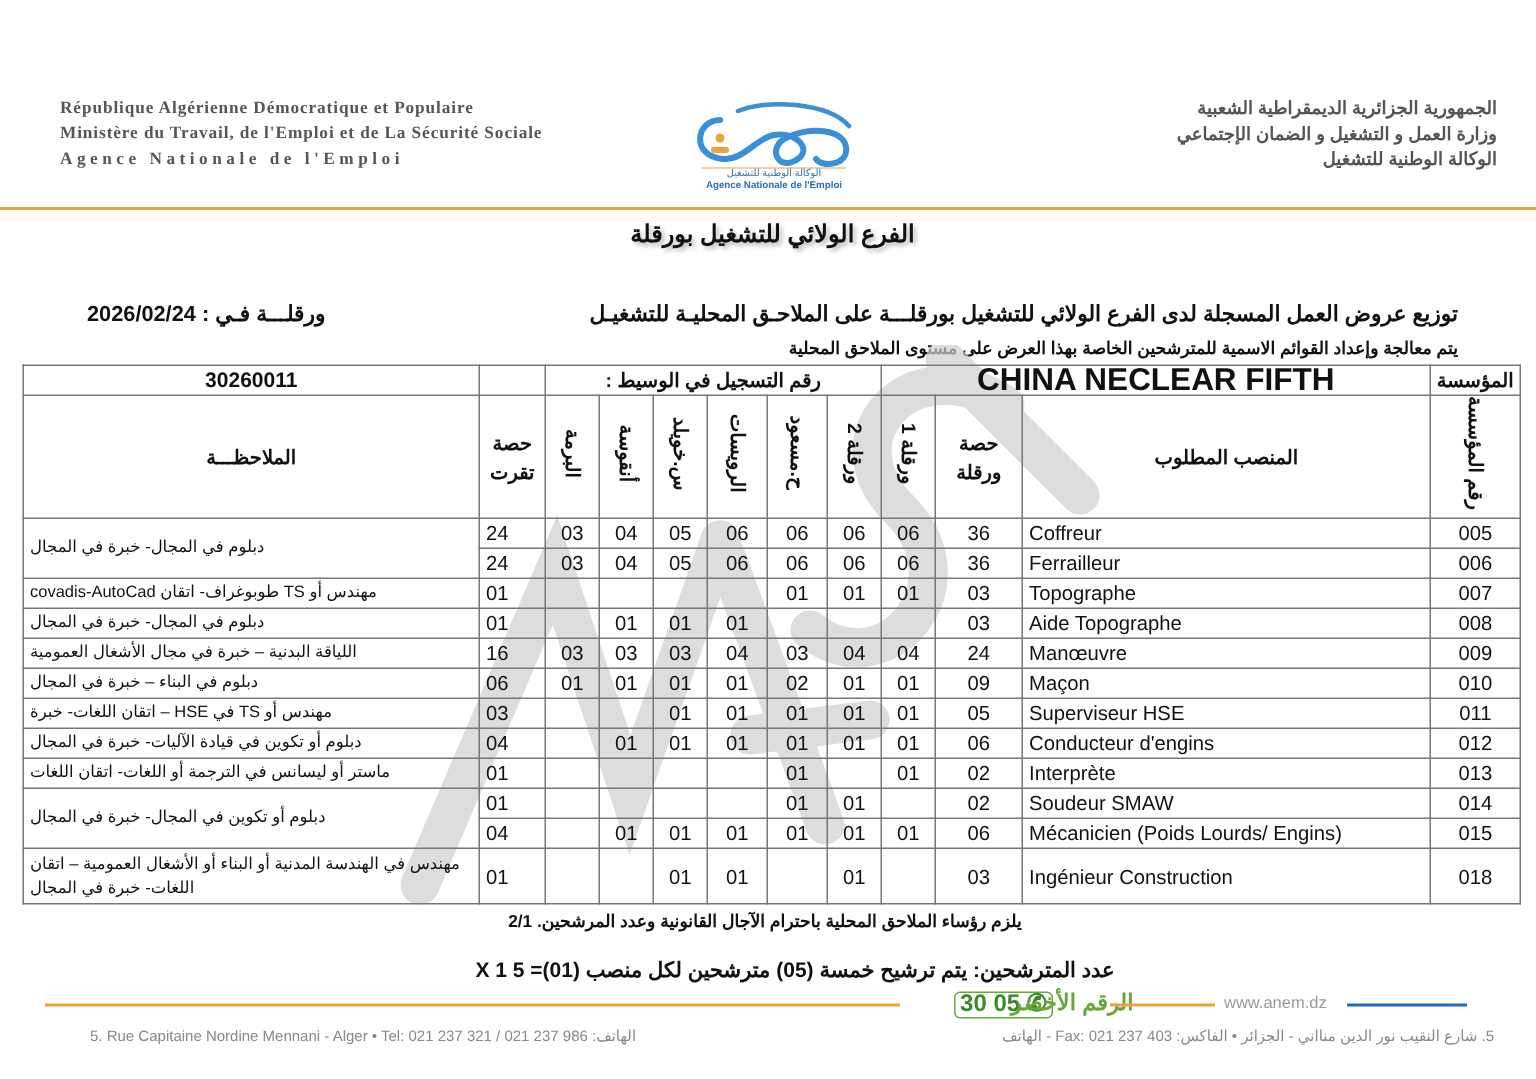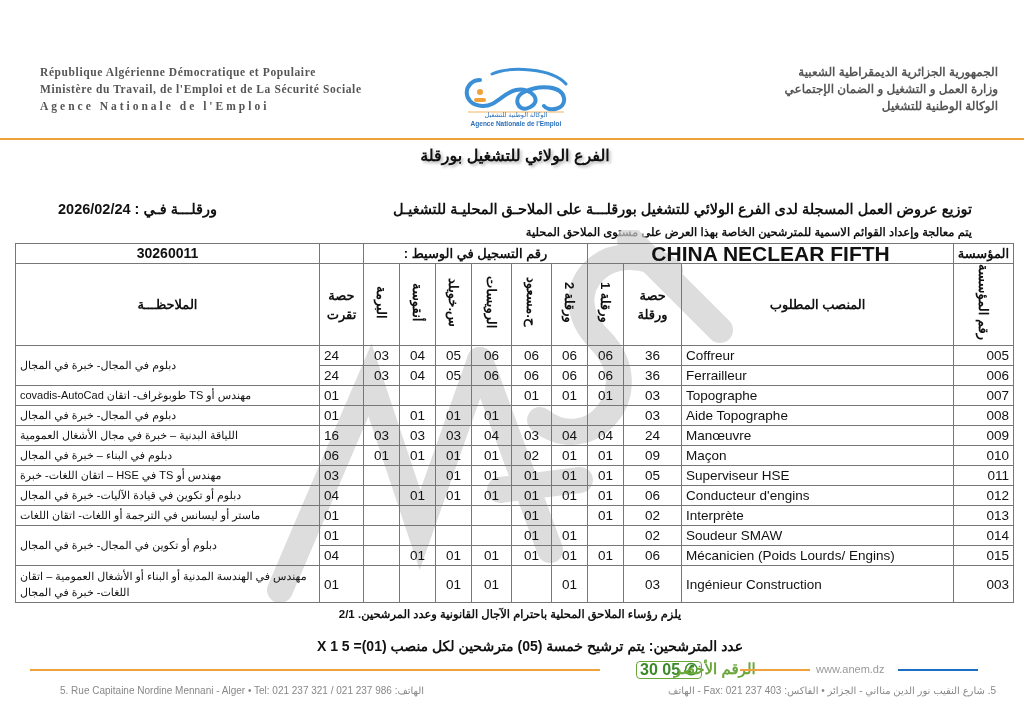--- a/index.html
+++ b/index.html
@@ -15,21 +15,21 @@
   .dist-title { position:absolute; right:52px; top:201px; font-size:14.5px; font-weight:bold; direction:rtl; }
   .date-line { position:absolute; left:58px; top:201px; font-size:14.5px; font-weight:bold; direction:rtl; }
   .sub-line { position:absolute; right:52px; top:225px; font-size:11.5px; font-weight:bold; direction:rtl; }
   table.main { position:absolute; left:15px; top:243px; width:998px; border-collapse:collapse; table-layout:fixed; font-size:13.5px; }
   table.main td { border:1px solid #777; padding:0 4px; height:19px; line-height:19px; }
   table.main .num { text-align:center; }
   .hdr2 td { height:76px; text-align:center; font-weight:bold; font-size:13px; }
   .vtxt { writing-mode:vertical-rl; display:inline-block; font-weight:bold; font-size:13px; white-space:nowrap; }
   .note { direction:rtl; text-align:left; font-size:11px; }
   .job { text-align:left; }
-  .id { text-align:right; }
+  .id { text-align:center; }
   .footnote1 { position:absolute; left:250px; top:607px; width:520px; direction:rtl; text-align:center; font-size:11.5px; font-weight:bold; }
   .footnote2 { position:absolute; left:250px; top:638px; width:560px; direction:rtl; text-align:center; font-size:14px; font-weight:bold; }
   .foot-line-o1 { position:absolute; left:30px; top:669px; width:570px; height:2px; background:#f0a23a; }
   .foot-line-o2 { position:absolute; left:740px; top:669px; width:70px; height:2px; background:#f0a23a; }
   .foot-line-b { position:absolute; left:898px; top:669px; width:80px; height:2px; background:#1a6fc4; }
   .green-box { position:absolute; left:636px; top:661px; width:64px; height:16px; border:1.5px solid #6aa63a; border-radius:4px; color:#3a8a2a; font-weight:bold; font-size:16px; text-align:center; line-height:16px; }
   .green-label { position:absolute; left:674px; top:661px; color:#6aa63a; font-size:15px; font-weight:bold; direction:rtl; line-height:16px; }
   .web { position:absolute; left:816px; top:661px; color:#999; font-size:11px; line-height:16px; }
   .addr-fr { position:absolute; left:32px; top:685px; color:#888; font-size:10px;margin-left:28px; }
   .addr-ar { position:absolute; right:28px; top:685px; color:#888; font-size:10px; direction:rtl; }
@@ -275,21 +275,21 @@
         <td class="num" style="text-align: left; height: 36px;">01</td>
         <td class="num" style="height: 36px;"></td>
         <td class="num" style="height: 36px;"></td>
         <td class="num" style="height: 36px;">01</td>
         <td class="num" style="height: 36px;">01</td>
         <td class="num" style="height: 36px;"></td>
         <td class="num" style="height: 36px;">01</td>
         <td class="num" style="height: 36px;"></td>
         <td class="num" style="height: 36px;">03</td>
         <td class="job">Ingénieur Construction</td>
-        <td class="id">003</td>
+        <td class="id">018</td>
       </tr>
     </tbody>
 </table>
 
 <div class="footnote1">يلزم رؤساء الملاحق المحلية باحترام الآجال القانونية وعدد المرشحين. 2/1</div>
 <div class="footnote2">عدد المترشحين: يتم ترشيح خمسة (05) مترشحين لكل منصب (01)= 5 X 1</div>
 
 <div class="foot-line-o1"></div>
 <div class="green-box">
   <span>30 05</span>

